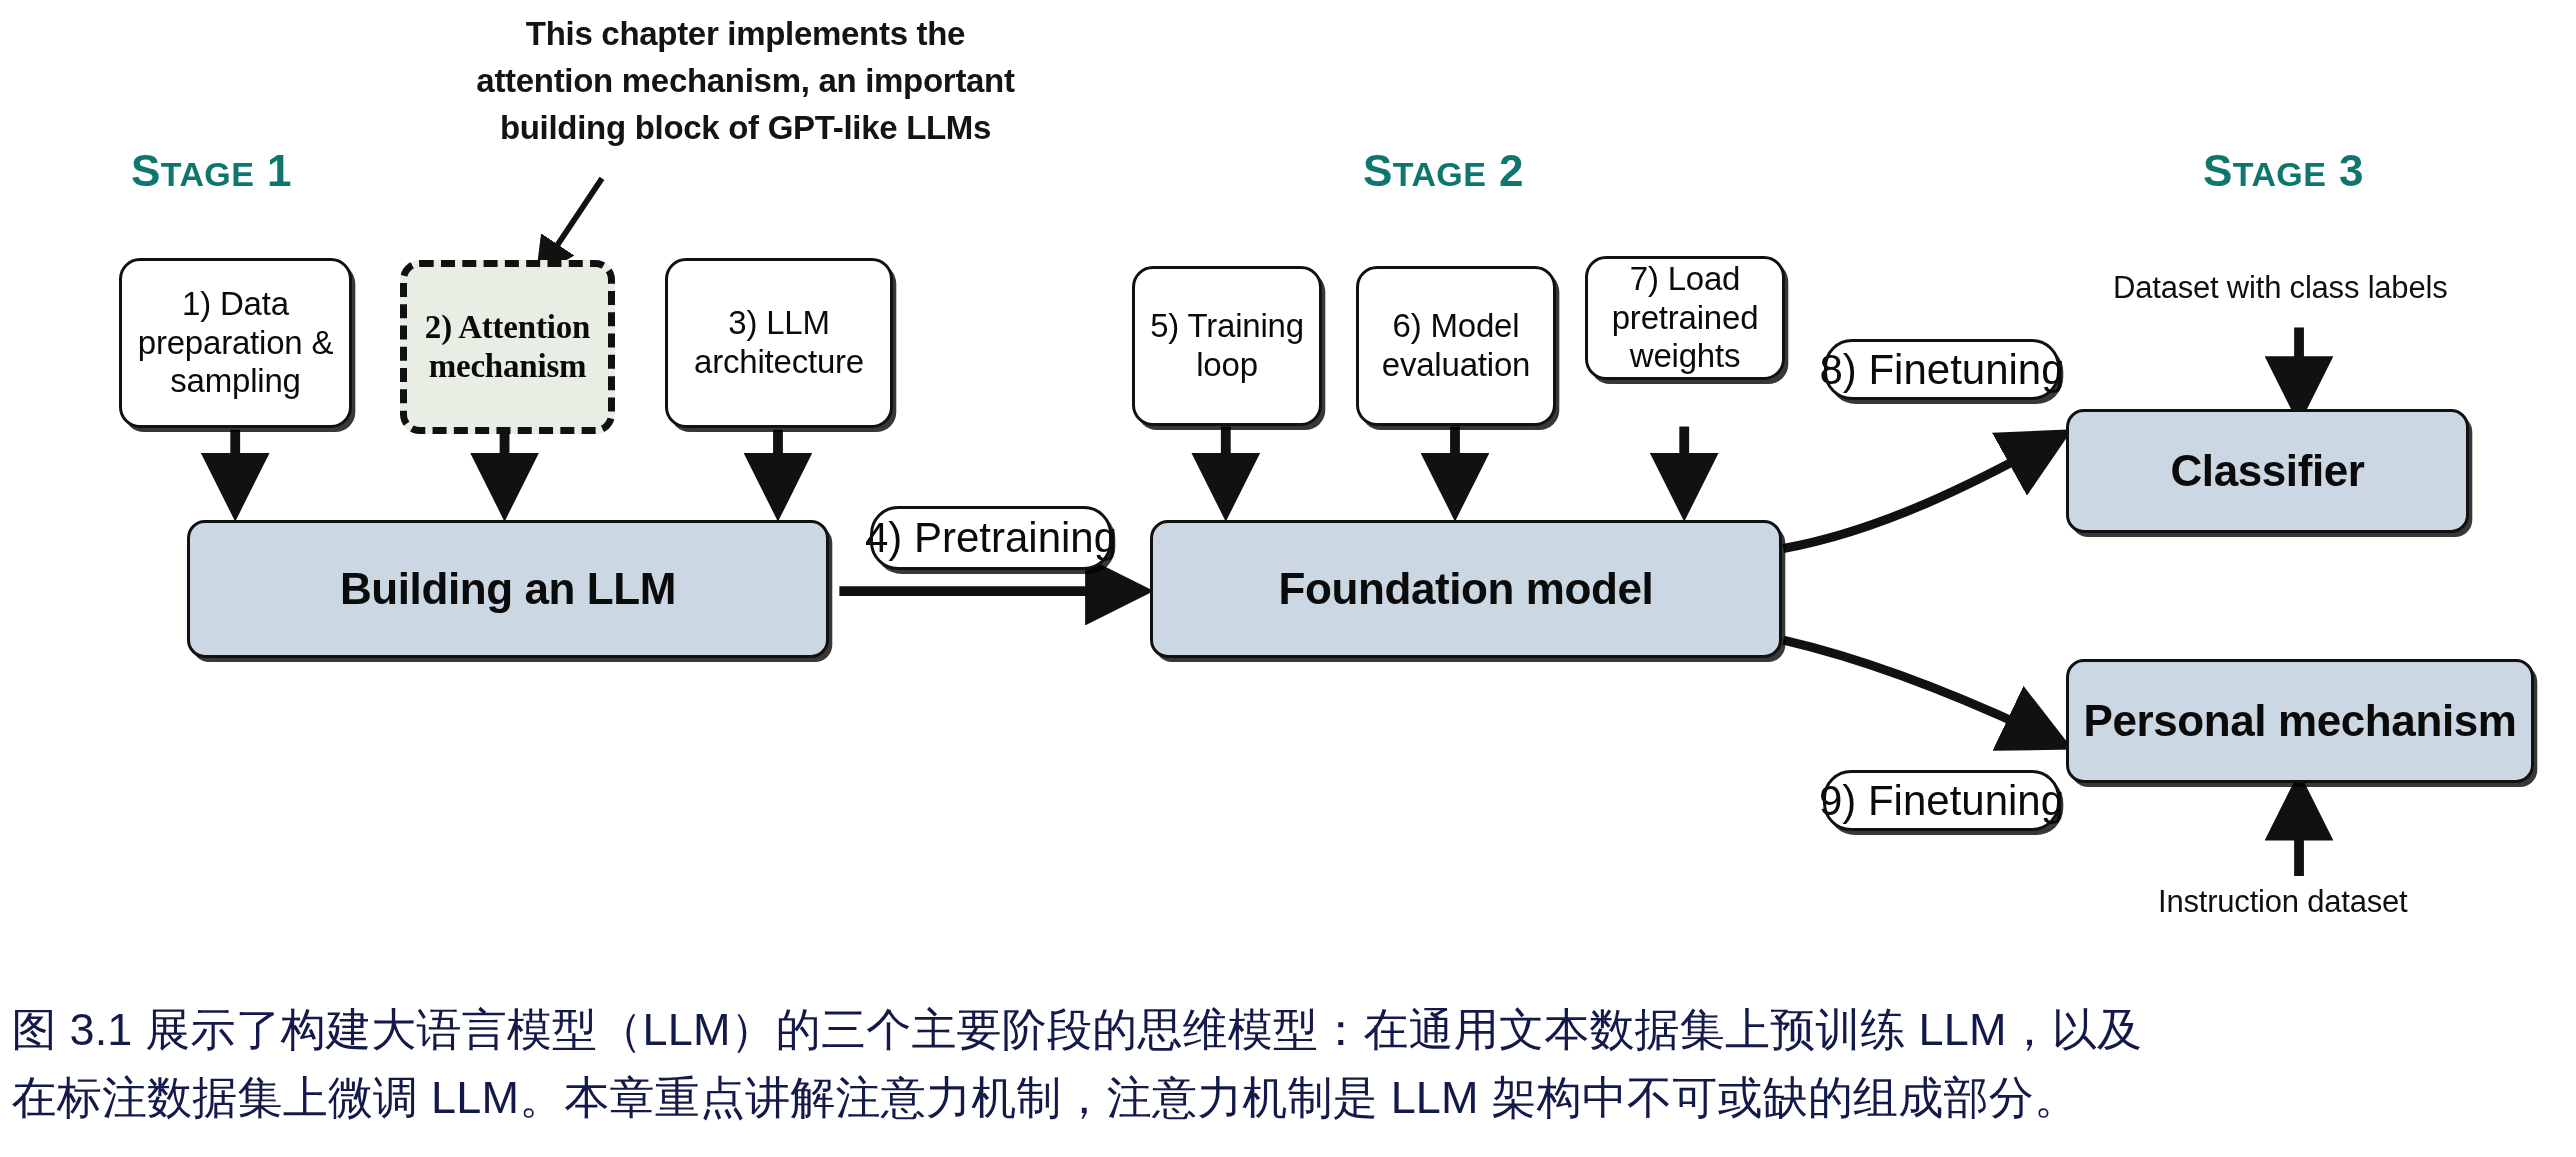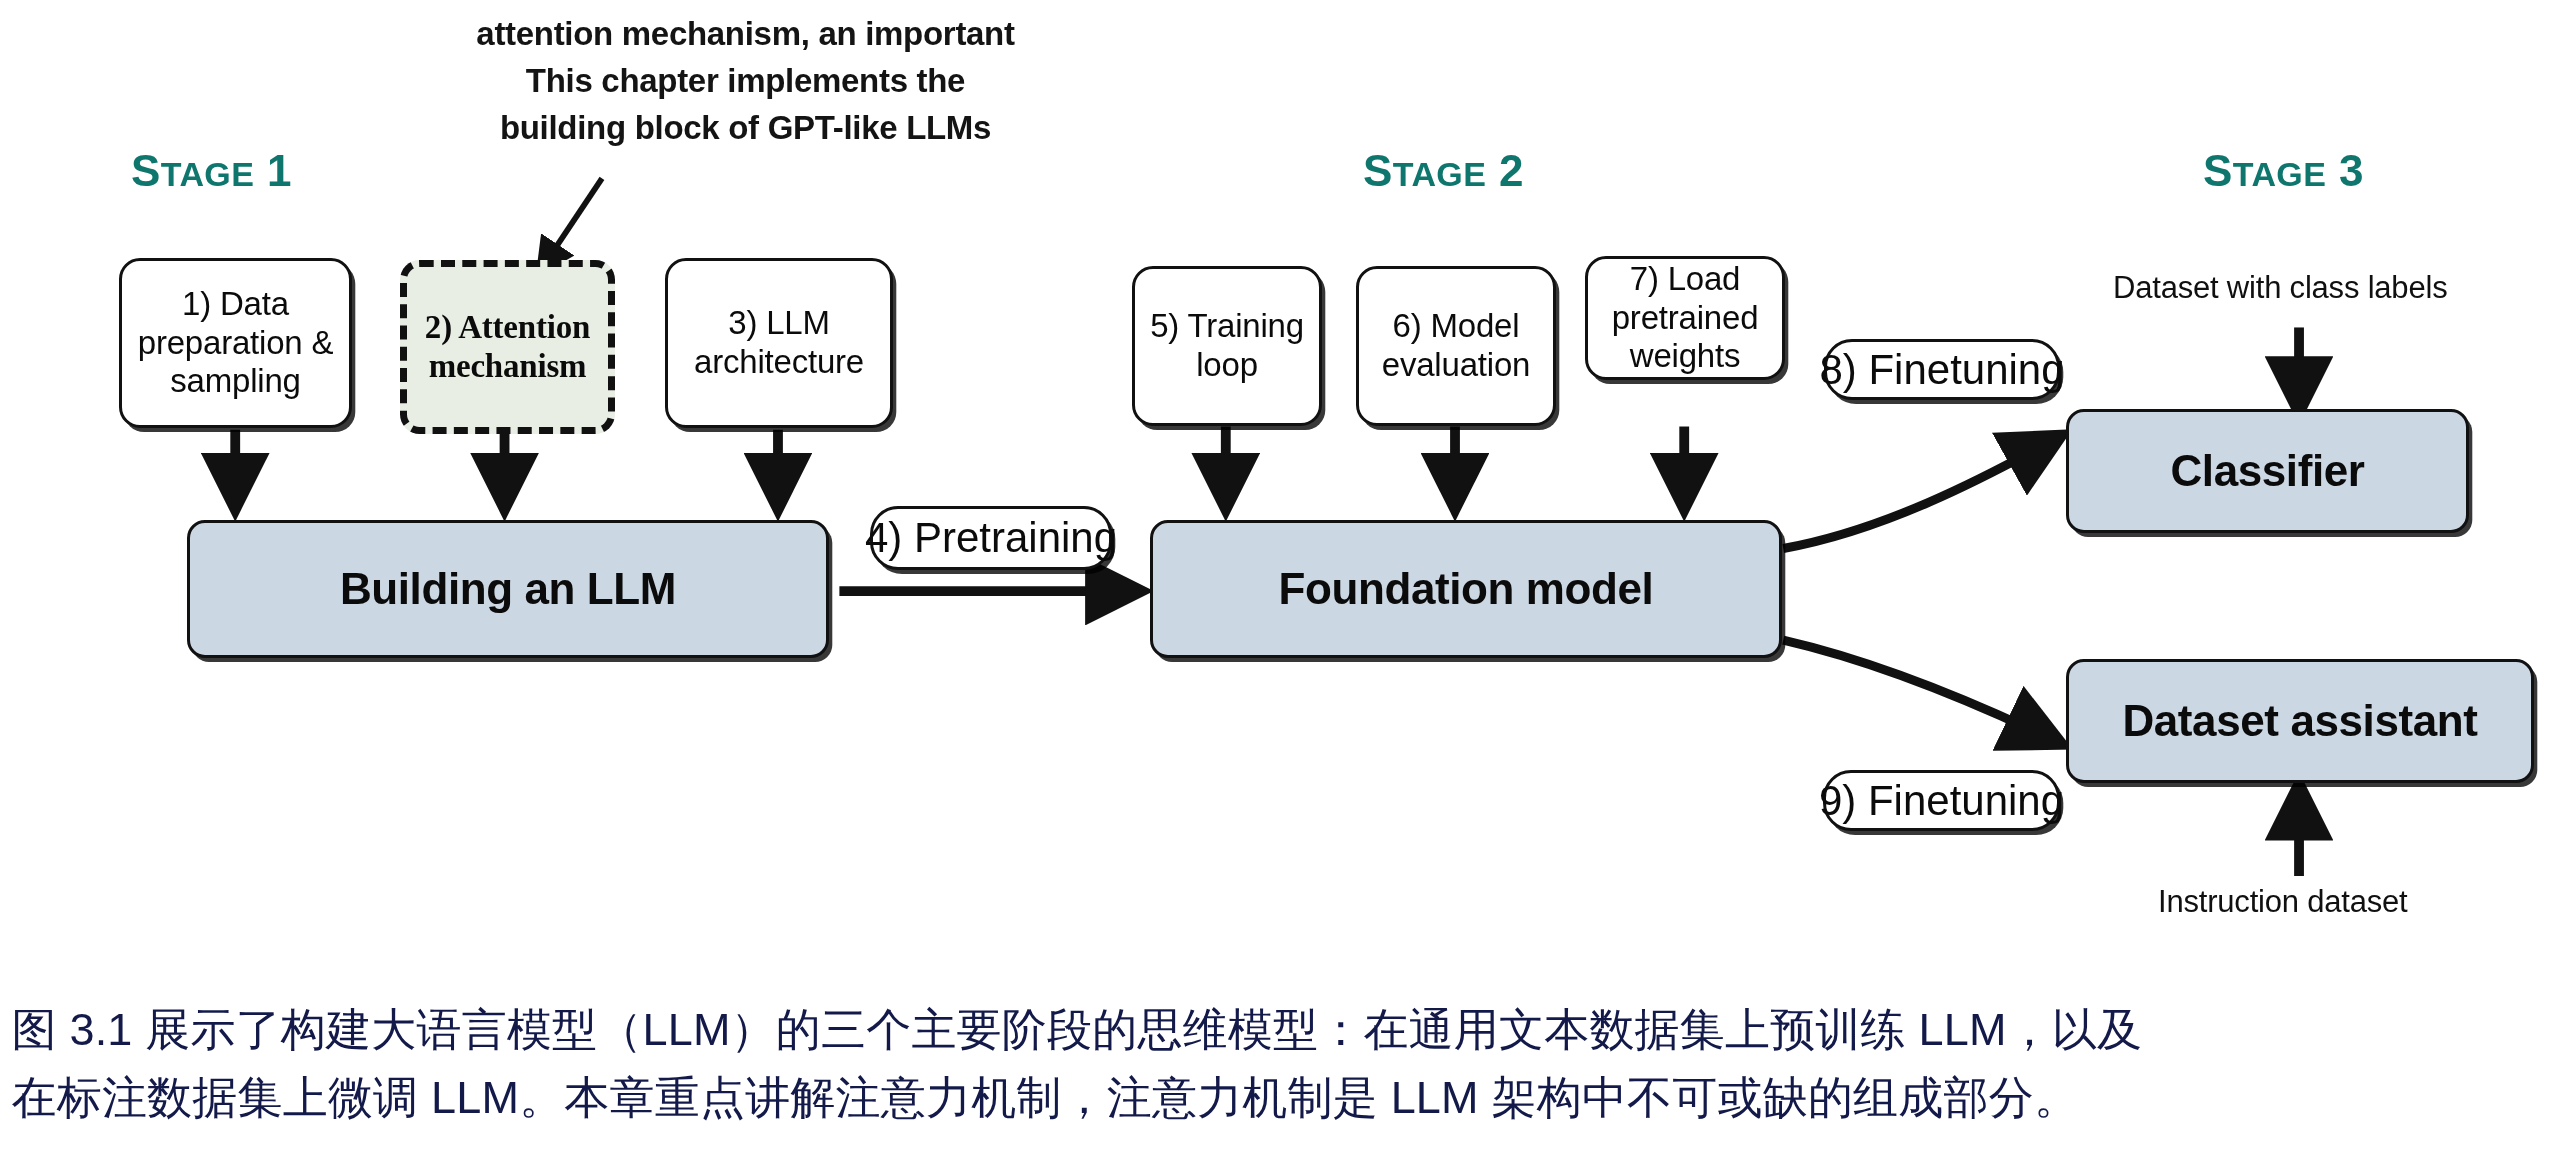--- a/index.html
+++ b/index.html
@@ -164,22 +164,22 @@
     <path d="M 2178,670 C 2300,648 2420,586 2512,535" stroke="#111111" stroke-width="11" fill="none" marker-end="url(#arrowheadThin)"></path>
 
     <path d="M 2178,782 C 2300,810 2420,862 2512,906" stroke="#111111" stroke-width="11" fill="none" marker-end="url(#arrowheadThin)"></path>
 
     <path d="M 2808,400 L 2808,500" stroke="#111111" stroke-width="12" fill="none" marker-end="url(#arrowhead)"></path>
 
     <path d="M 2808,1070 L 2808,962" stroke="#111111" stroke-width="12" fill="none" marker-end="url(#arrowhead)"></path>
   </svg>
 
   <div class="callout-note" style="left:459px; top:9.8px; width:573px;">
+    <span style="display:block;">This chapter implements the</span>
     <span style="display:block;">attention mechanism, an important</span>
-    <span style="display:block;">This chapter implements the</span>
     <span style="display:block;">building block of GPT-like LLMs</span>
   </div>
 
   <div class="stage-heading" style="left:131px; top:146px;">
     <span class="sc-first">S</span><span class="sc-rest">TAGE</span><span class="sc-num"> </span><span class="sc-num">1</span>
   </div>
 
   <div class="stage-heading" style="left:1363px; top:146px;">
     <span class="sc-first">S</span><span class="sc-rest">TAGE</span><span class="sc-num"> </span><span class="sc-num">2</span>
   </div>
@@ -230,21 +230,21 @@
 
   <div class="node node-pill" style="left:1824px; top:339px; width:236px; height:61px;">
     <span>8) Finetuning</span>
   </div>
 
   <div class="node node-main" style="left:2066px; top:409px; width:403px; height:124px;">
     <span>Classifier</span>
   </div>
 
   <div class="node node-main" style="left:2066px; top:659px; width:468px; height:124px;">
-    <span>Dataset assistant</span>
+    <span>Personal mechanism</span>
   </div>
 
   <div class="node node-pill" style="left:1823px; top:770px; width:237px; height:61px;">
     <span>9) Finetuning</span>
   </div>
 
   <div class="plain-label" style="left:2158px; top:884px;">
     <span>Instruction dataset</span>
   </div>
 

